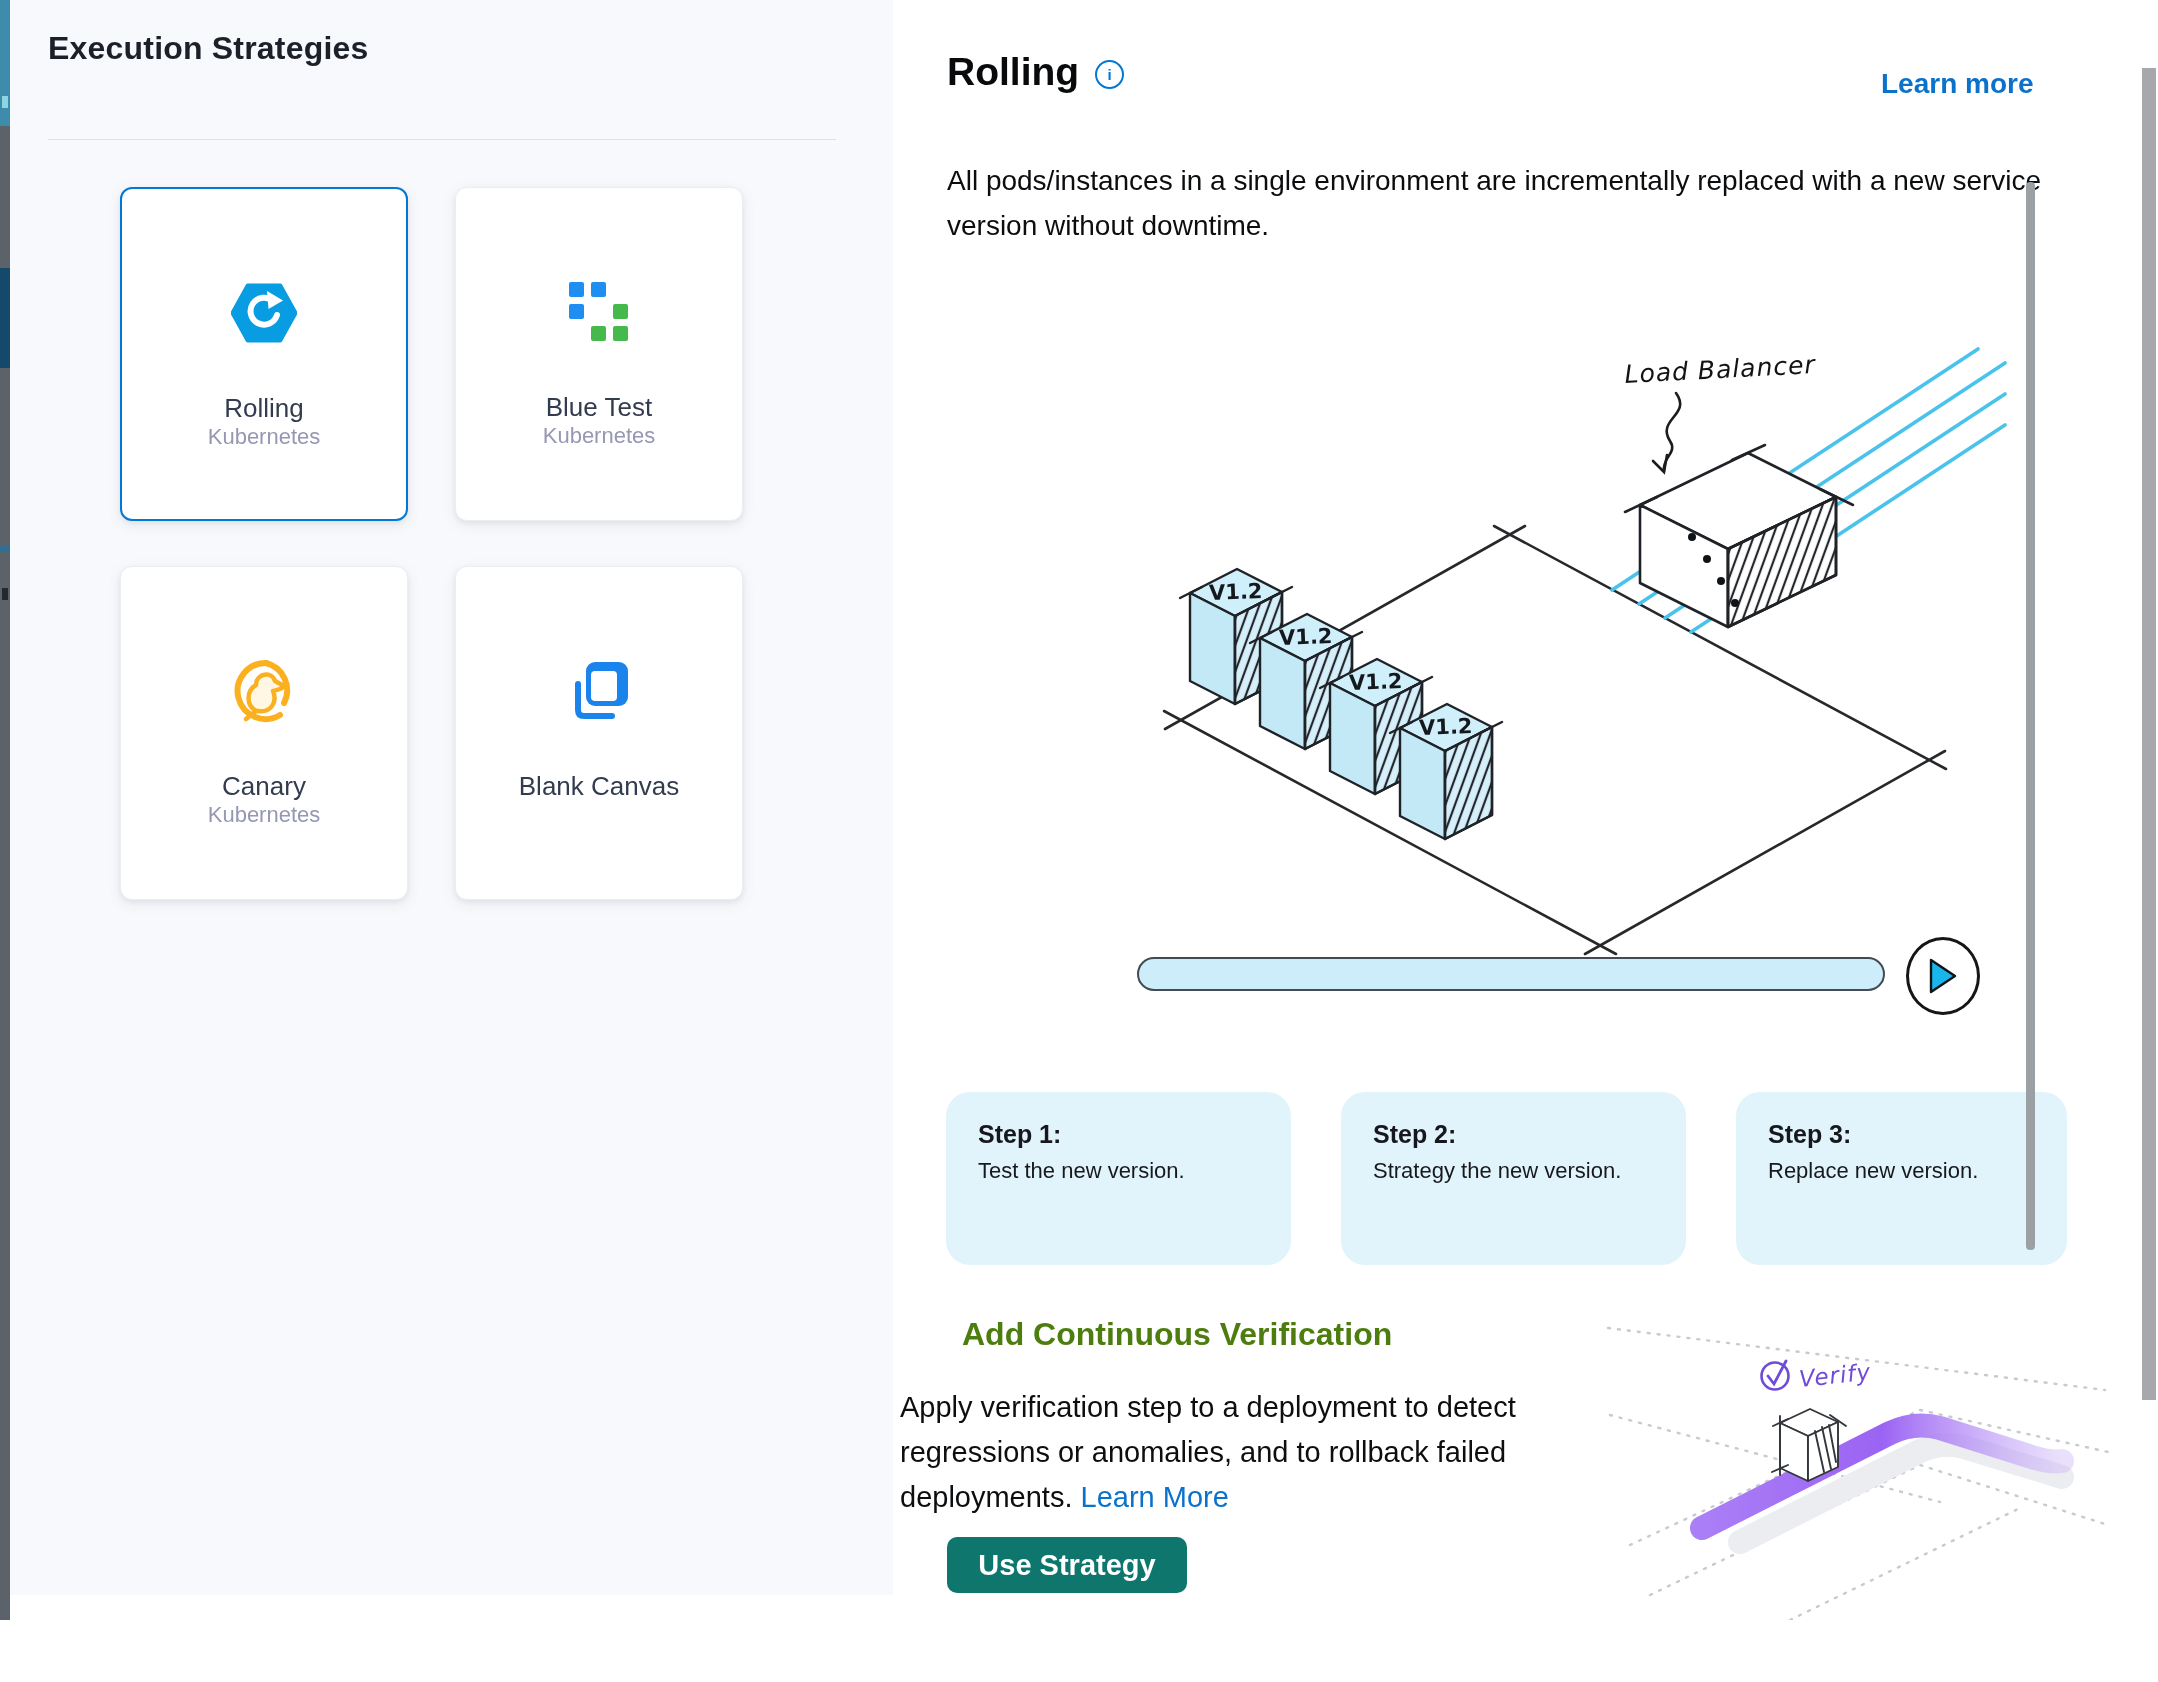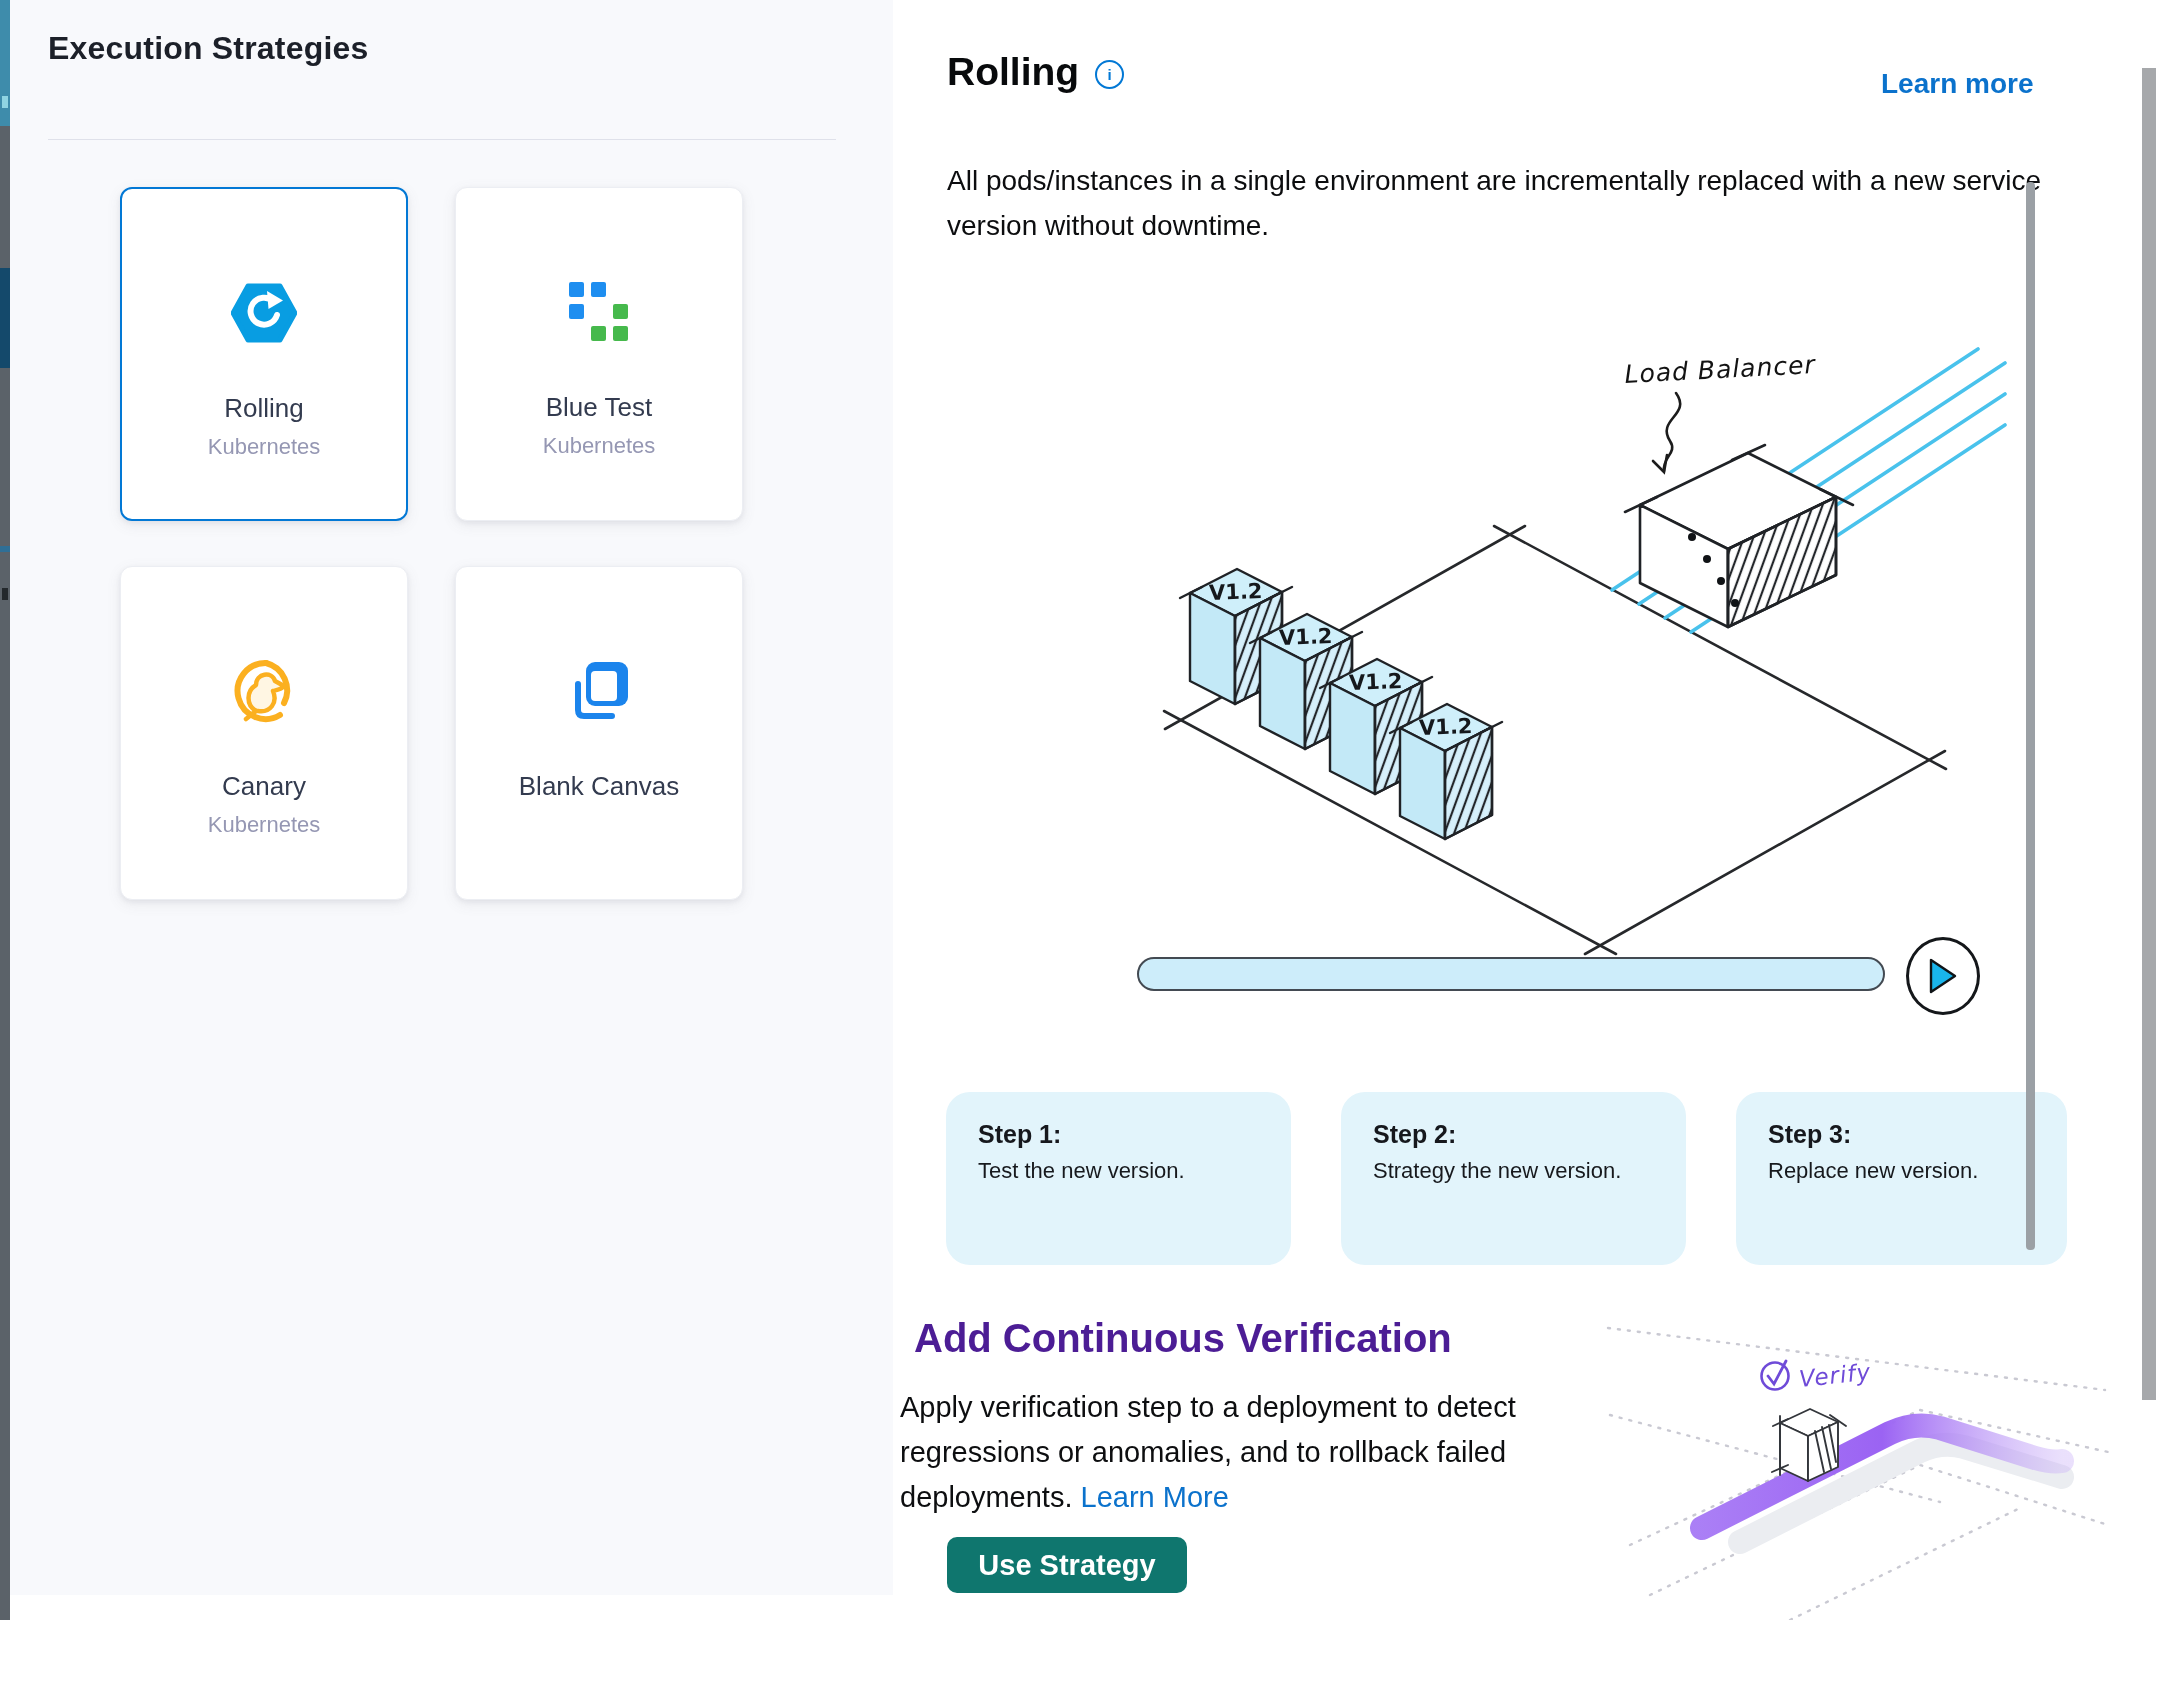--- a/index.html
+++ b/index.html
@@ -20,21 +20,21 @@
   .panel-divider{left:38px;top:139px;width:788px;height:1px;background:#dfe1ea;}
 
   .card{
     position:absolute;width:288px;height:334px;background:#fff;border-radius:12px;
     border:1px solid #eceef3;box-shadow:0 2px 5px rgba(40,41,61,.06),0 4px 14px rgba(96,97,112,.10);
     display:flex;flex-direction:column;align-items:center;box-sizing:border-box;cursor:pointer;
   }
   .card.selected{border:2px solid #0278d5;}
   .card-icon{margin-top:92px;height:64px;display:flex;align-items:center;justify-content:center;}
   .card-name{margin-top:48px;font-size:26px;color:#333b4f;}
-  .card-sub{margin-top:10px;font-size:22px;color:#9597b3;}
+  .card-sub{font-size:22px;color:#9597b3;}
 
   
   .detail-title-row{left:947px;top:50px;display:flex;align-items:center;gap:16px;}
   .detail-title{font-size:39px;font-weight:800;color:#080a0c;}
   .info-icon{
     width:25px;height:25px;border:2.5px solid #0278d5;border-radius:50%;
     display:flex;align-items:center;justify-content:center;
     font-size:15px;font-weight:700;color:#0278d5;margin-top:4px;cursor:pointer;
   }
   .learn-more-top{left:1881px;top:68px;font-size:28px;font-weight:700;color:#0b72cc;cursor:pointer;}
@@ -46,21 +46,21 @@
   }
   .play-button{
     left:1906px;top:937px;width:74px;height:78px;border:3px solid #14171a;border-radius:50%;
     background:#fff;display:flex;align-items:center;justify-content:center;box-sizing:border-box;cursor:pointer;
   }
 
   .step-box{position:absolute;top:1092px;height:173px;background:#e2f4fb;box-sizing:border-box;padding:28px 32px;border-radius:24px;}
   .step-label{font-size:25px;font-weight:700;color:#16181d;}
   .step-text{margin-top:9px;font-size:22px;color:#17191d;}
 
-  .cv-title{left:914px;top:1316px;font-size:40px;font-weight:800;color:#4c1d95;}
+  .cv-title{left:962px;top:1316px;font-size:32px;font-weight:800;color:#4d7c0f;}
   .cv-body{left:900px;top:1385px;width:620px;font-size:29px;line-height:45px;color:#0d0e10;}
   .cv-link{color:#0b72cc;cursor:pointer;}
   .use-strategy{
     left:947px;top:1537px;width:240px;height:56px;background:#0f766e;border:none;border-radius:10px;
     color:#fff;font-size:29px;font-weight:700;font-family:inherit;display:flex;align-items:center;
     justify-content:center;cursor:pointer;
   }
 
   .scrollbar-inner{left:2026px;top:182px;width:9px;height:1068px;background:#9ba0a5;border-radius:4px;cursor:pointer;}
   .scrollbar-outer{left:2142px;top:68px;width:14px;height:1332px;background:#a6a8ab;cursor:pointer;}

